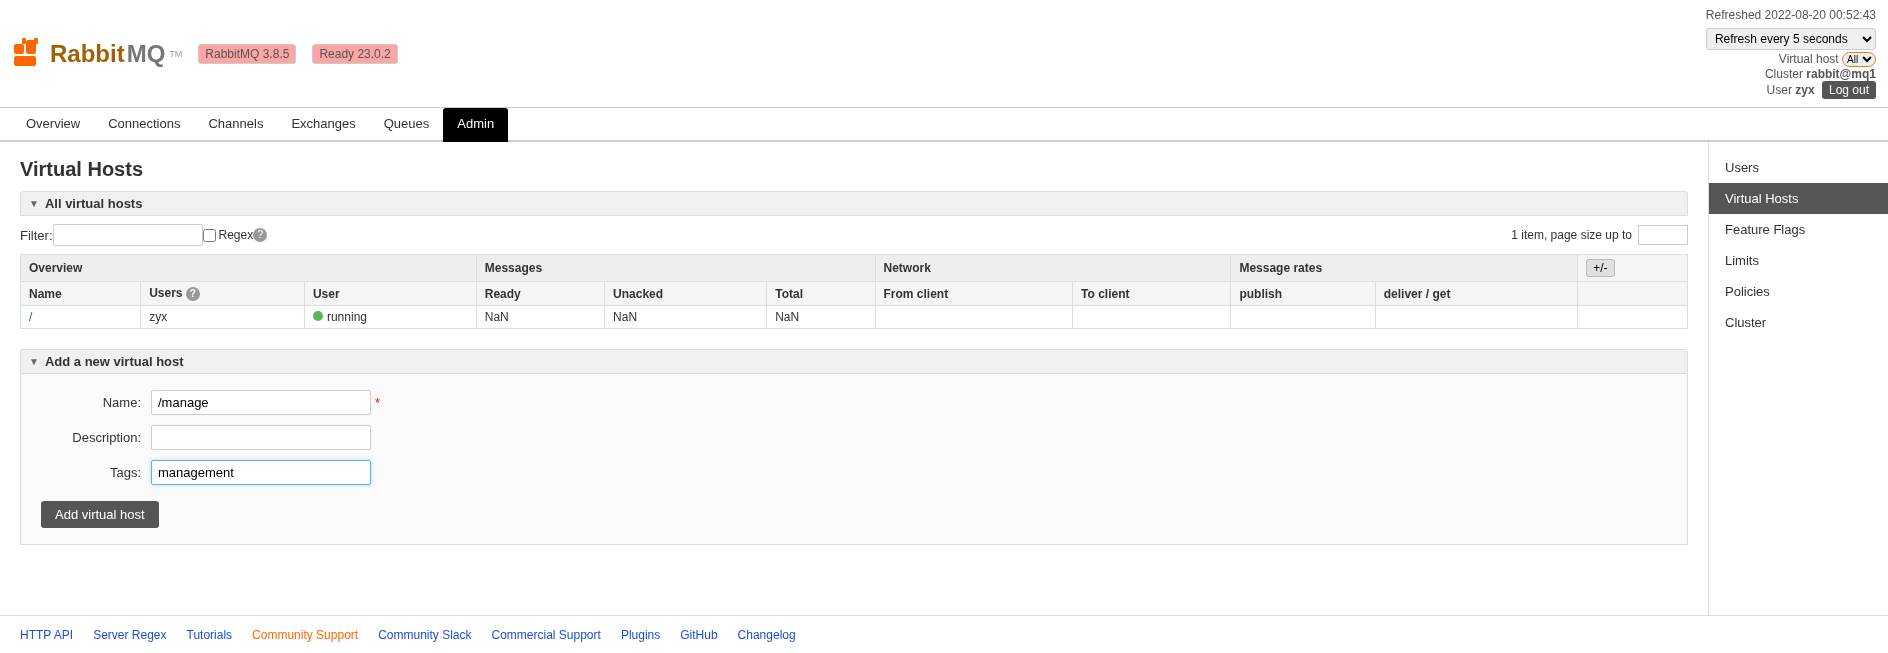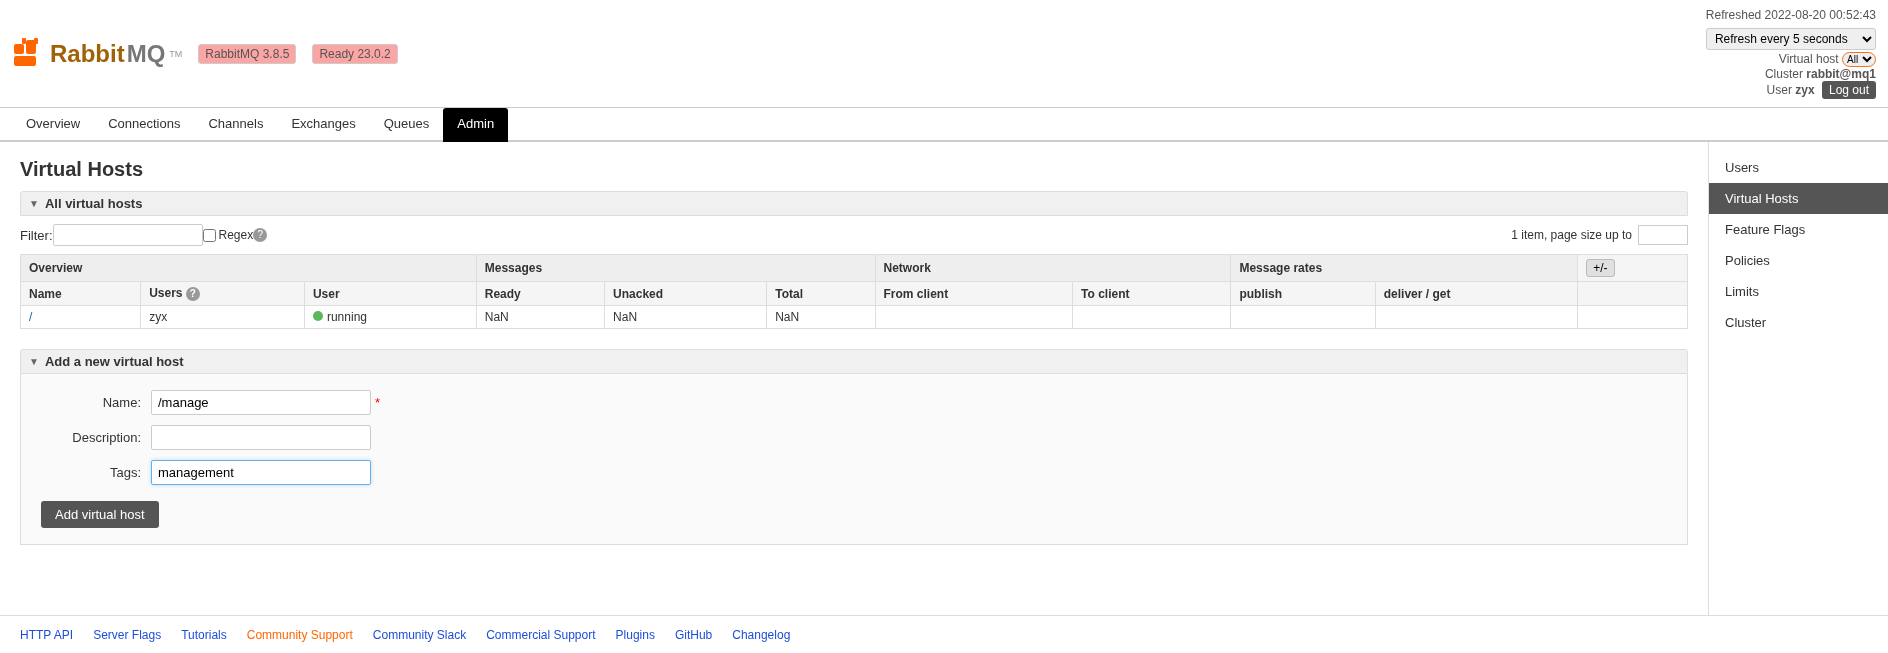--- a/index.html
+++ b/index.html
@@ -448,29 +448,29 @@
         </div>
         <button class="submit-btn">Add virtual host</button>
       </div>
     </div>
   </div>
 
   <div id="right-sidebar">
     <a class="sidebar-link">Users</a>
     <a class="sidebar-link active">Virtual Hosts</a>
     <a class="sidebar-link">Feature Flags</a>
+    <a class="sidebar-link">Limits</a>
     <a class="sidebar-link">Policies</a>
-    <a class="sidebar-link">Limits</a>
     <a class="sidebar-link">Cluster</a>
   </div>
 </div>
 
 <div id="footer">
   <a class="footer-link">HTTP API</a>
-  <a class="footer-link">Server Flags</a>
+  <a class="footer-link">Server Regex</a>
   <a class="footer-link">Tutorials</a>
   <a class="footer-link highlight">Community Support</a>
   <a class="footer-link">Community Slack</a>
   <a class="footer-link">Commercial Support</a>
   <a class="footer-link">Plugins</a>
   <a class="footer-link">GitHub</a>
   <a class="footer-link">Changelog</a>
 </div>
 
 </body></html>

